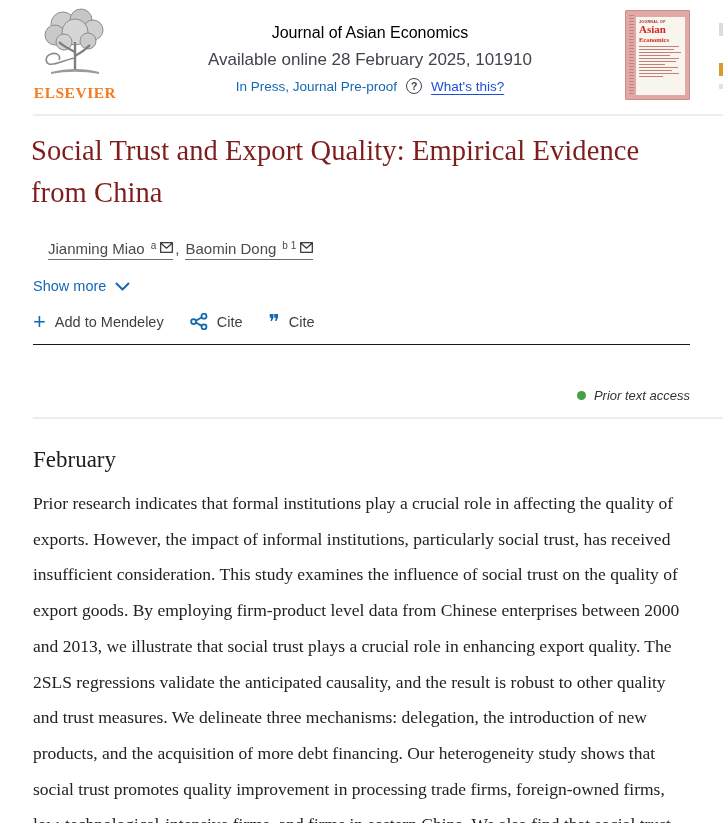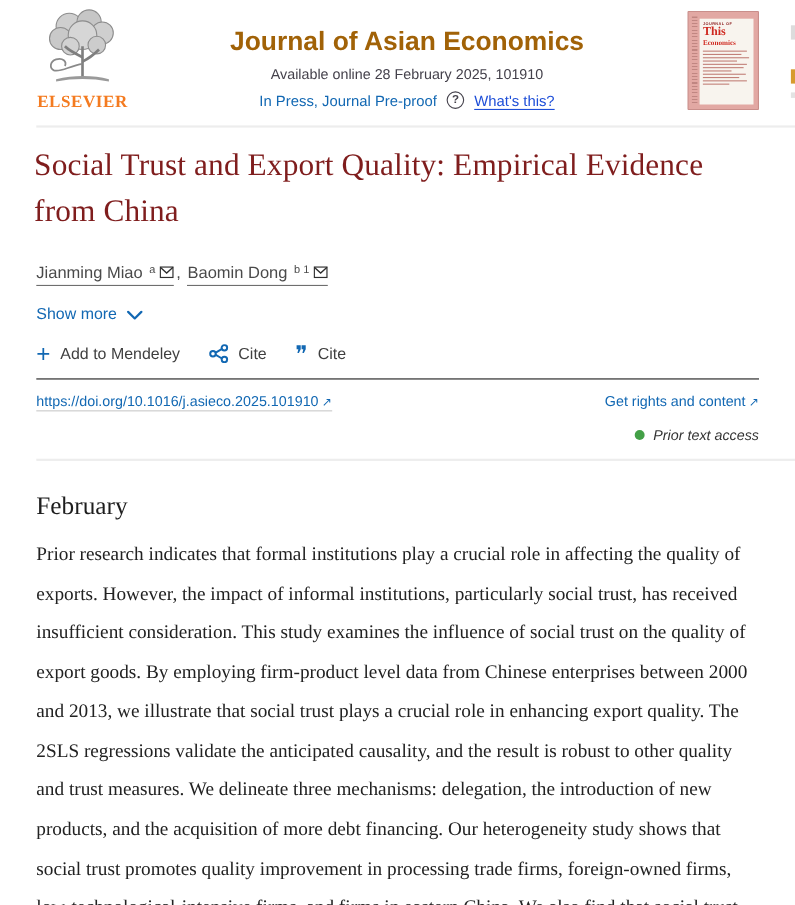--- a/index.html
+++ b/index.html
@@ -10,22 +10,22 @@
     color:#2a2a2a;
   }
   
   .logo-block { position:absolute; left:30px; top:8px; width:90px; text-align:center; }
   .logo-tree { display:block; margin:0 auto; }
   .logo-word {
     font-family:"Liberation Serif", serif; color:#f47b20; font-size:15.5px;
     letter-spacing:0.5px; margin-top:2px; font-weight:700;
   }
   .head-center { position:absolute; left:160px; top:24px; width:420px; text-align:center; }
-  .journal-title { font-size:24px; color:#a16207; font-weight:700; }
-  .avail { font-size:13px; color:#44414b; margin-top:8px; }
+  .journal-title { font-size:16px; color:#000000; font-weight:400; }
+  .avail { font-size:17px; color:#44414b; margin-top:8px; }
   .inpress-row { margin-top:8px; font-size:13.5px; display:flex; align-items:center; justify-content:center; gap:9px; }
   .link-blue { color:#1268b3; text-decoration:none; cursor:pointer;text-align:right; }
   .q-icon {
     display:inline-flex; width:16px; height:16px; border:1.5px solid #44414b; border-radius:50%;
     align-items:center; justify-content:center; font-size:10.5px; color:#44414b; font-weight:700;
   }
   .whats-this { color:#1d4ed8; text-decoration:underline; text-underline-offset:3px; cursor:pointer; font-size:13.5px; }
   
   .cover {
     position:absolute; left:625px; top:10px; width:65px; height:90px;
@@ -40,21 +40,21 @@
   .cover-lines { margin-top:3px; }
   .cover-lines div { height:1px; background:#b05a52; margin:2px 0; opacity:.75; }
   .sep-light { position:absolute; left:33px; width:690px; height:2px; background:#ededed; }
   .edge-frag { position:absolute; width:4px; }
   
   .art-title {
     position:absolute; left:31px; top:130px; width:650px;
     font-family:"Liberation Serif", serif; font-size:28.5px; color:#7f1d1d;
     font-weight:400; line-height:1.48; letter-spacing:0.1px;
   }
-  .authors { position:absolute; left:33px; top:240px; font-size:15px; color:#4a4a4a; display:flex; align-items:flex-start; }
+  .authors { position:absolute; left:48px; top:240px; font-size:15px; color:#4a4a4a; display:flex; align-items:flex-start; }
   .author { border-bottom:1px solid #6e6e6e; padding-bottom:2px; display:inline-flex; align-items:flex-start; gap:4px; cursor:pointer; }
   .author .nm { color:#4a4a4a; }
   .author sup { font-size:10px; color:#4a4a4a; margin-left:2px; line-height:1; padding-top:1px; }
   .author svg { margin-top:2px; }
   .auth-sep { margin:0 6px 0 2px; color:#4a4a4a; }
   .show-more { position:absolute; left:33px; top:278px; font-size:14.5px; color:#1268b3; display:flex; align-items:center; gap:9px; cursor:pointer; }
   .actions { position:absolute; left:33px; top:313px; display:flex; align-items:center; gap:26px; }
   .action { display:flex; align-items:center; gap:9px; cursor:pointer; font-size:14.5px; color:#3f3f3f; }
   .plus-glyph { color:#1268b3; font-size:22px; font-weight:400; line-height:16px; }
   .cite-glyph { color:#1268b3; font-size:21px; line-height:14px; font-family:"DejaVu Sans", sans-serif; }
@@ -113,21 +113,21 @@
       <span class="link-blue">In Press, Journal Pre-proof</span>
       <span class="q-icon">?</span>
       <span class="whats-this">What's this?</span>
     </div>
   </div>
 
   <div class="cover">
     <div class="cover-strip"></div>
     <div class="cover-inner">
       <div class="cover-l1">JOURNAL OF</div>
-      <div class="cover-l2">This</div>
+      <div class="cover-l2">Asian</div>
       <div class="cover-l3">Economics</div>
       <div class="cover-lines">
         <div style="width:90%"></div>
           <div style="width:80%"></div>
           <div style="width:95%"></div>
         <div style="width:70%"></div>
           <div style="width:92%"></div>
           <div style="width:84%"></div>
         <div style="width:60%"></div>
           <div style="width:88%"></div>
@@ -190,28 +190,20 @@
       <span>Cite</span>
     </div>
     <div class="action">
       <span class="cite-glyph">❞</span>
       <span>Cite</span>
     </div>
   </div>
 
   <div class="sep-dark"></div>
 
-  <div class="doi-row">
-    <span class="doi-link">
-      <span>https://doi.org/10.1016/j.asieco.2025.101910</span><span class="ext">↗</span>
-    </span>
-    <span class="rights-link">
-      <span>Get rights and content</span><span class="ext">↗</span>
-    </span>
-  </div>
 
   <div class="access-row">
     <span class="dot-green"></span>
     <span class="access-label">Prior text access</span>
   </div>
 
   <div class="sep-light" style="top:417px;"></div>
 
   <h2 class="abs-head">February</h2>
   <p class="abs-body">Prior research indicates that formal institutions play a crucial role in affecting the quality of exports. However, the impact of informal institutions, particularly social trust, has received insufficient consideration. This study examines the influence of social trust on the quality of export goods. By employing firm-product level data from Chinese enterprises between 2000 and 2013, we illustrate that social trust plays a crucial role in enhancing export quality. The 2SLS regressions validate the anticipated causality, and the result is robust to other quality and trust measures. We delineate three mechanisms: delegation, the introduction of new products, and the acquisition of more debt financing. Our heterogeneity study shows that social trust promotes quality improvement in processing trade firms, foreign-owned firms, low-technological-intensive firms, and firms in eastern China. We also find that social trust and formal institutions work together to improve export quality.</p>

